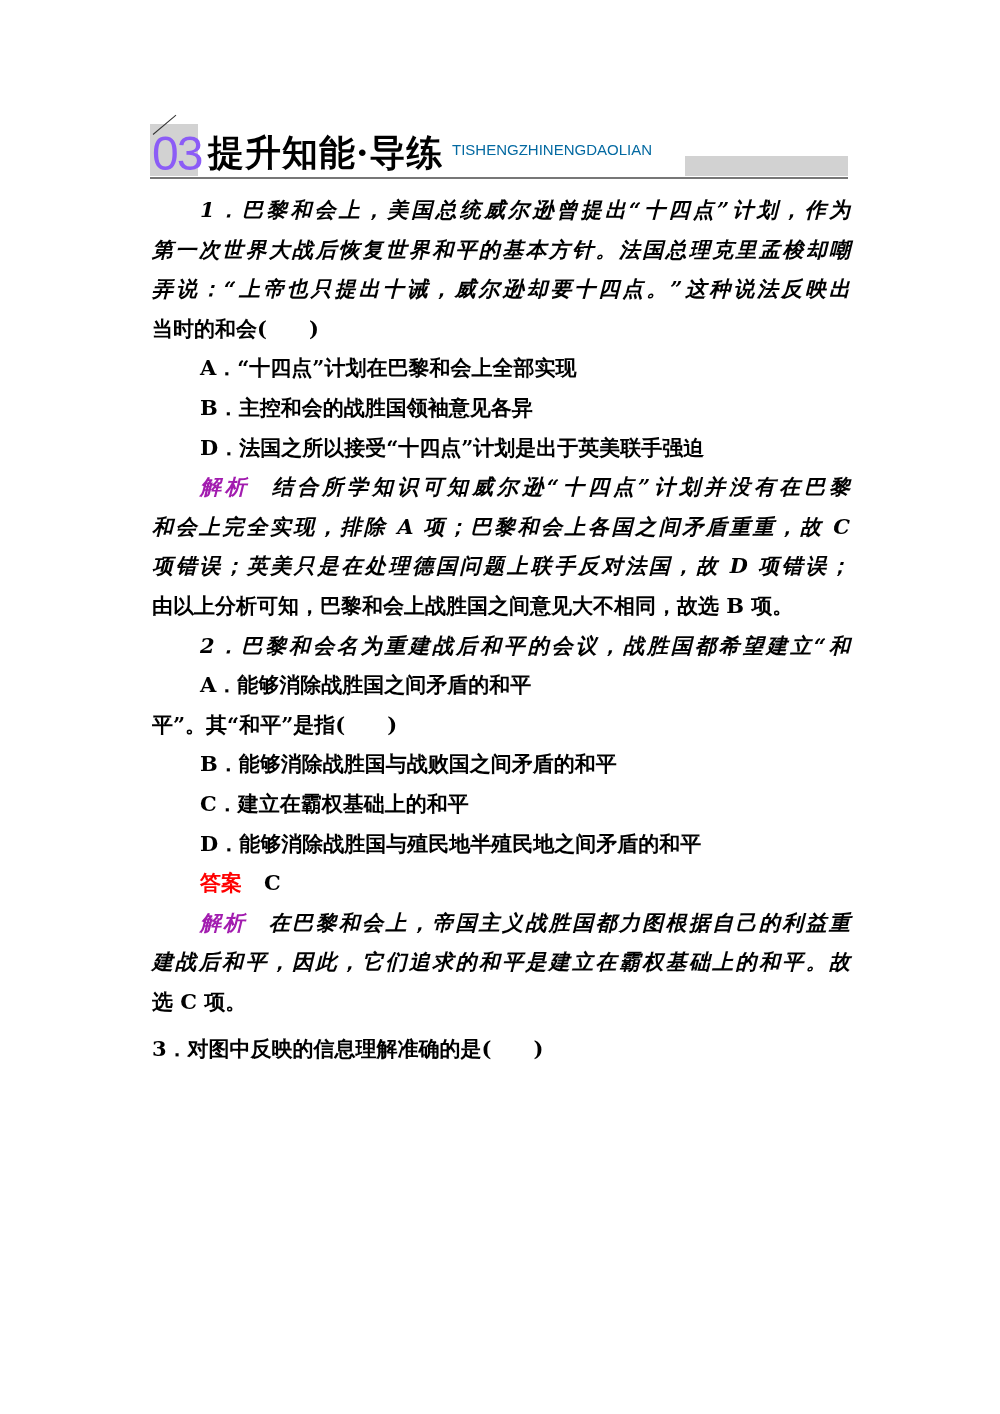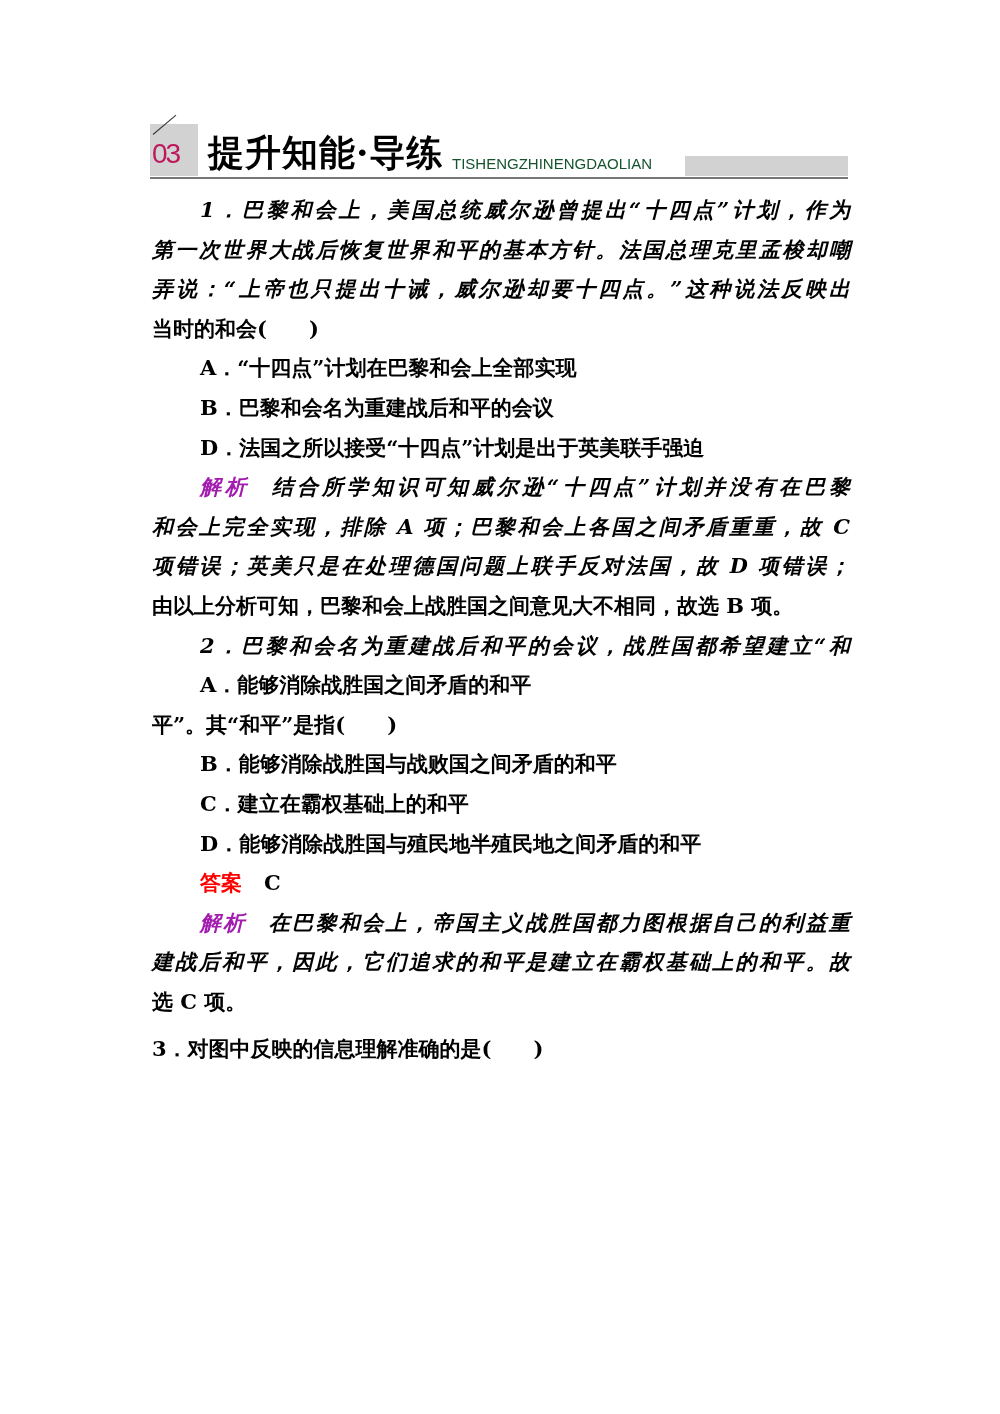--- a/index.html
+++ b/index.html
@@ -4,25 +4,25 @@
   <style>
     html, body { margin: 0; padding: 0; background: #ffffff; }
     body { width: 1000px; height: 1414px; position: relative; overflow: hidden;
            font-family: "DejaVu Serif", "Liberation Serif", serif; color: #000; }
 
     .header { position: absolute; left: 150px; top: 120px; width: 700px; height: 60px; }
     .header .num-box { position: absolute; left: 0; top: 4px; width: 48px; height: 52px; background: #d2d2d2; }
     .header .num-box .slash { position: absolute; left: 3px; top: 10px; width: 30px; height: 1px;
            background: #333; transform: rotate(-40deg); transform-origin: left center; }
     .header .num { position: absolute; left: 2px; top: 12px; font-family: "Liberation Sans", sans-serif;
-           font-size: 28px; font-weight: 300; color: #be185d; letter-spacing: -2px; line-height: 44px; }
+           font-size: 48px; font-weight: 300; color: #8b5cf6; letter-spacing: -2px; line-height: 44px; }
     .header .title { position: absolute; left: 58px; top: 10px; font-size: 36px; font-weight: bold;
            line-height: 44px; letter-spacing: 1px; font-family: "DejaVu Serif", serif; }
-    .header .pinyin { position: absolute; left: 302px; top: 35px; font-family: "Liberation Sans", sans-serif;
-           font-size: 15px; color: #14532d; letter-spacing: 0px; }
+    .header .pinyin { position: absolute; left: 302px; top: 21px; font-family: "Liberation Sans", sans-serif;
+           font-size: 15px; color: #0369a1; letter-spacing: 0px; }
     .header .gray-bar { position: absolute; left: 535px; top: 36px; width: 163px; height: 20px; background: #d2d2d2; }
     .header .underline { position: absolute; left: 0; top: 57px; width: 698px; height: 2px; background: #777; }
 
     .content { position: absolute; left: 152px; top: 190px; width: 698px; font-size: 21px; font-weight: bold; }
     .line { height: 39.6px; line-height: 39.6px; white-space: nowrap; overflow: visible; }
     .indent { padding-left: 48px; }
     .opt { padding-left: 48px; }
     .label-answer { color: #ff0000; font-weight: bold; margin-right: 22px; }
     .label-analysis { color: #a21caf; font-weight: bold; margin-right: 22px; }
     .justify { text-align: justify; text-align-last: justify; font-style: italic; }
@@ -43,21 +43,21 @@
 </div>
 
 <div class="content">
 
   <div>
     <div class="line indent justify">1．巴黎和会上，美国总统威尔逊曾提出“十四点”计划，作为</div>
     <div class="line justify">第一次世界大战后恢复世界和平的基本方针。法国总理克里孟梭却嘲</div>
     <div class="line justify">弄说：“上帝也只提出十诫，威尔逊却要十四点。”这种说法反映出</div>
     <div class="line">当时的和会(　　)</div>
     <div class="line opt">A．“十四点”计划在巴黎和会上全部实现</div>
-    <div class="line opt">B．巴黎和会名为重建战后和平的会议</div>
+    <div class="line opt">B．主控和会的战胜国领袖意见各异</div>
     <div class="line opt">D．法国之所以接受“十四点”计划是出于英美联手强迫</div>
     <div class="line opt justify">
       <span class="label-analysis">解析</span><span>结合所学知识可知威尔逊“十四点”计划并没有在巴黎</span>
     </div>
     <div class="line justify">和会上完全实现，排除 A 项；巴黎和会上各国之间矛盾重重，故 C</div>
     <div class="line justify">项错误；英美只是在处理德国问题上联手反对法国，故 D 项错误；</div>
     <div class="line">由以上分析可知，巴黎和会上战胜国之间意见大不相同，故选 B 项。</div>
   </div>
 
   <div>

